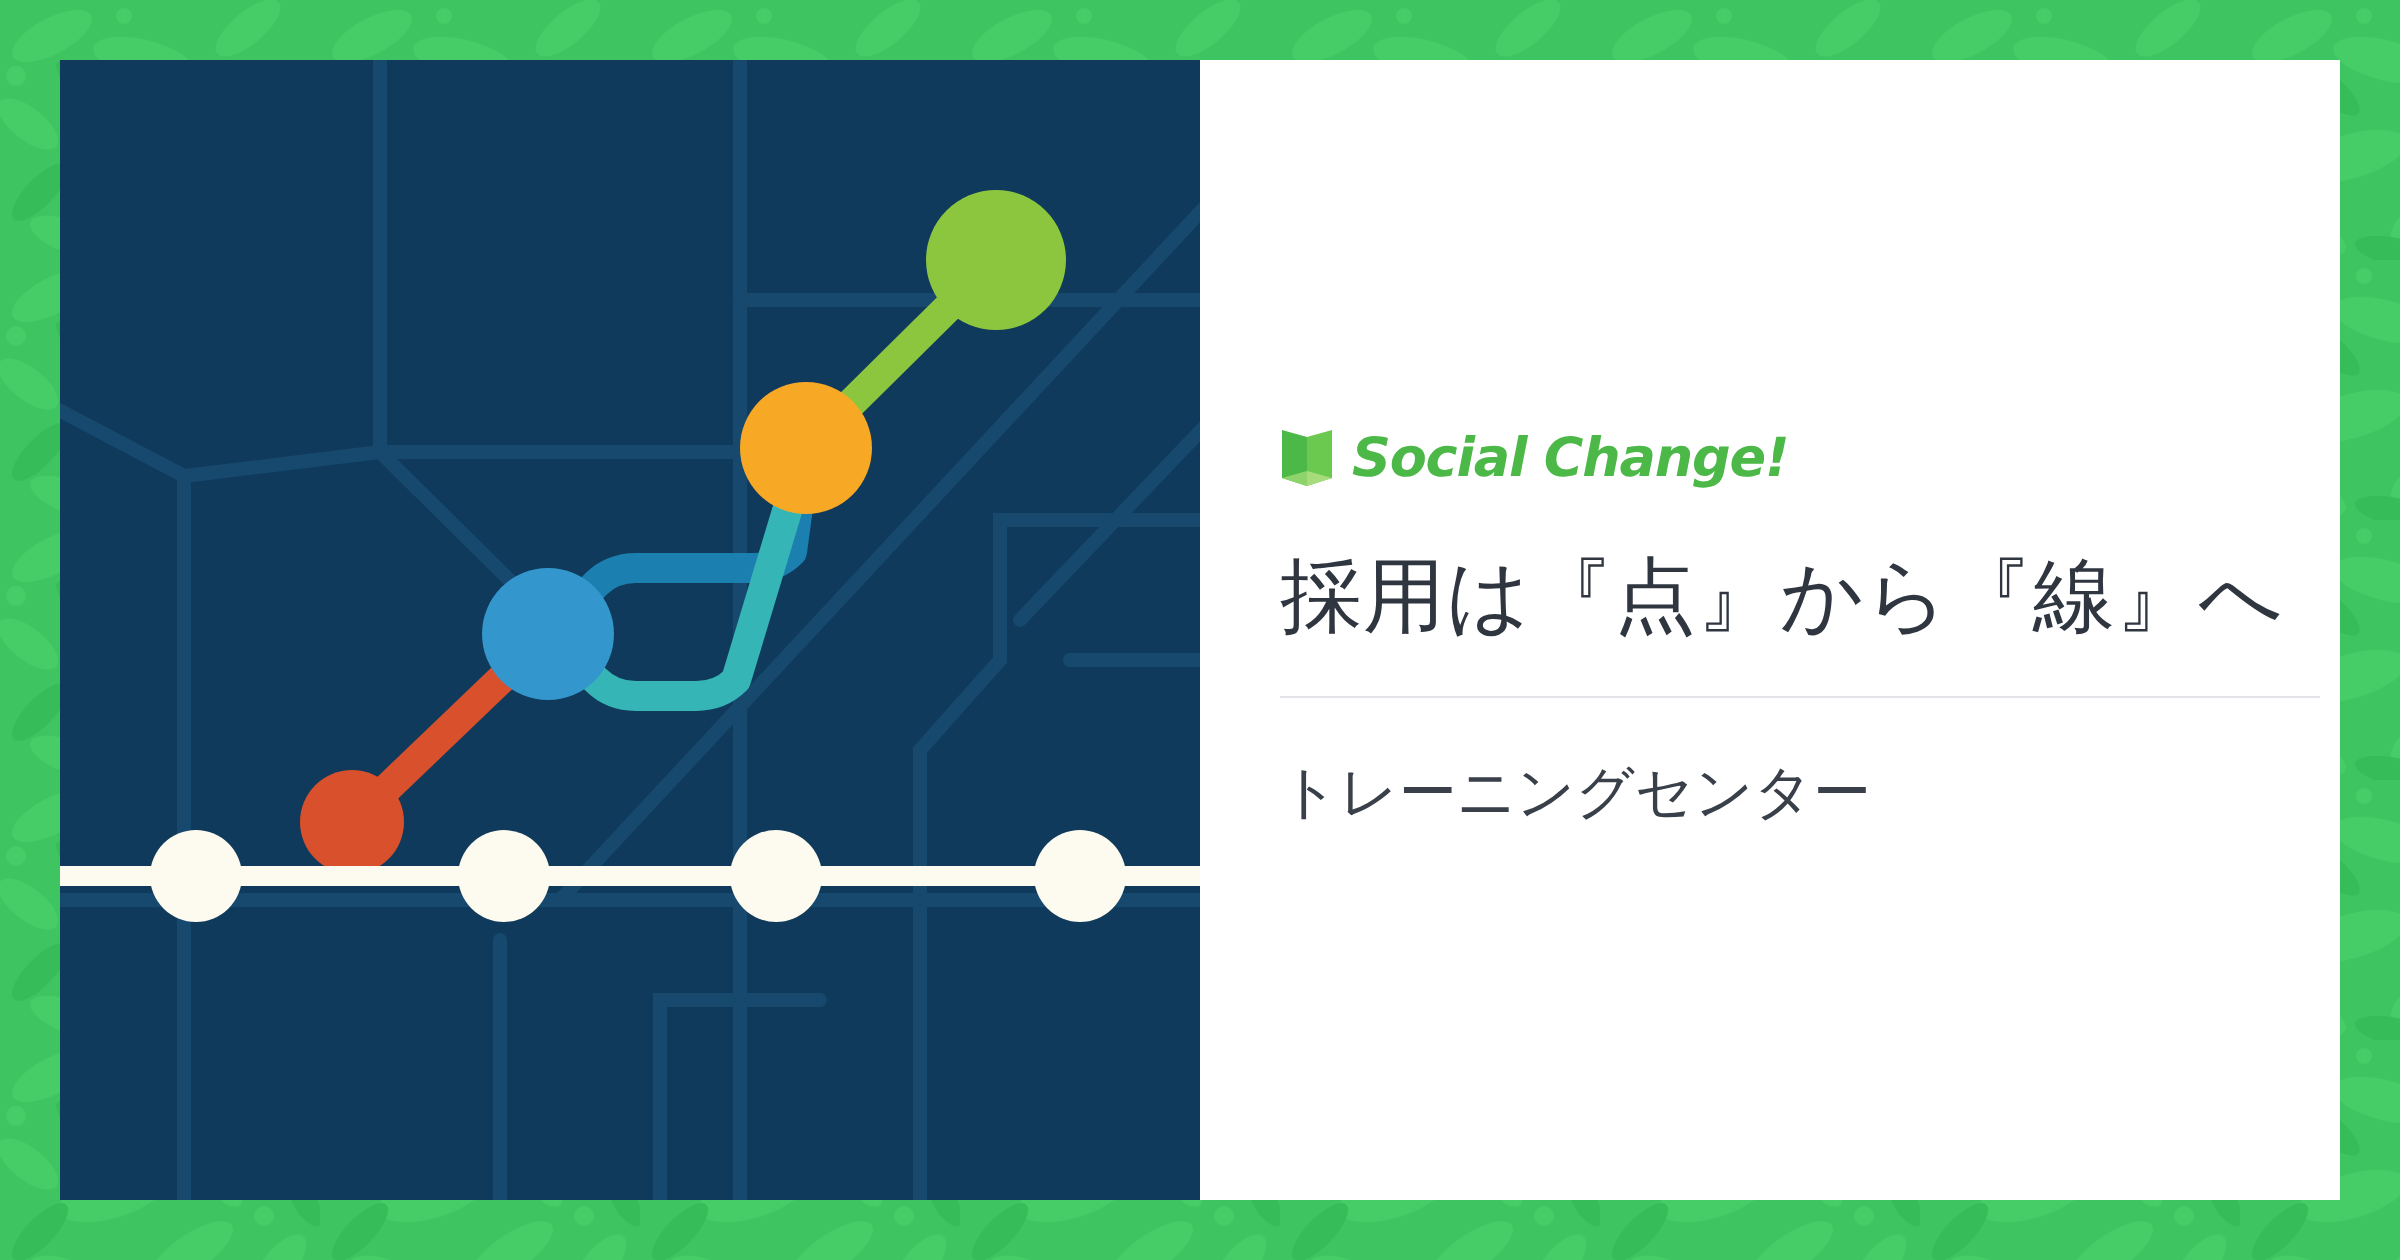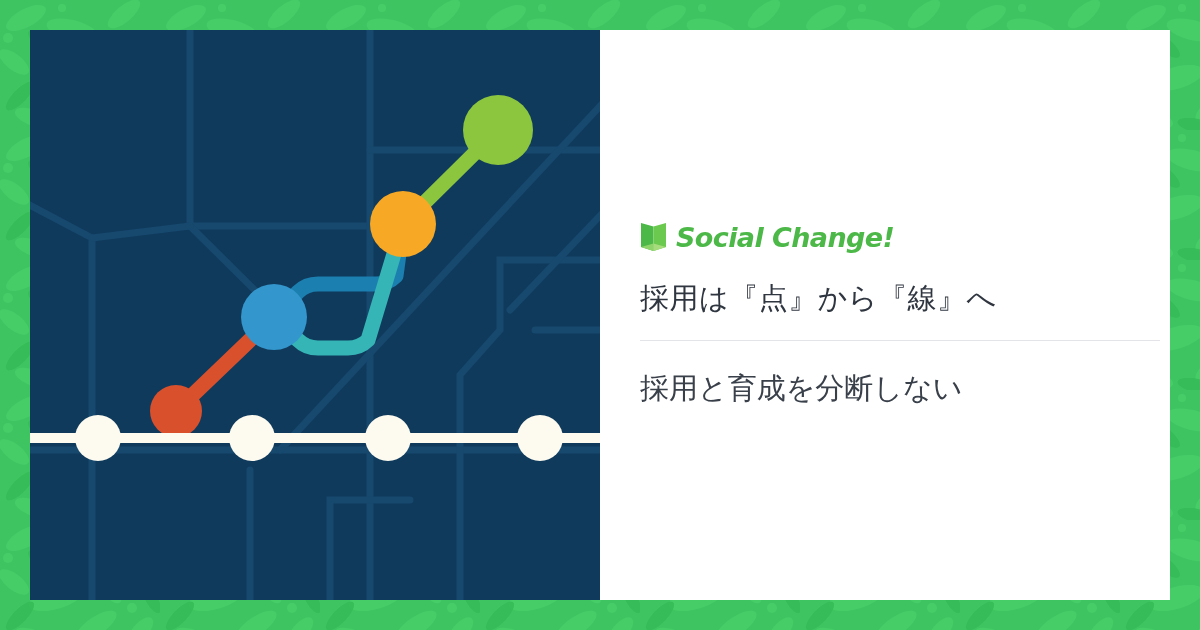--- a/index.html
+++ b/index.html
@@ -84,21 +84,21 @@
     font-size: 27px;
     font-weight: bold;
     font-style: italic;
     letter-spacing: -0.6px;
     color: #4cb847;
     white-space: nowrap;
   }
 
   .headline {
     font-family: "DejaVu Sans", "Liberation Sans", sans-serif;
-    font-size: 29px;
+    font-size: 41px;
     font-weight: 400;
     color: #2f3640;
     letter-spacing: 0.5px;
     line-height: 1.3;
     margin: 0 0 22px 0;
     white-space: nowrap;
   }
 
   .rule {
     width: 520px;
@@ -209,18 +209,18 @@
           <path d="M26 25 L13.5 21.5 L13.5 29 Z" fill="#a6dc7c"></path>
         </svg>
         <span class="brand-name">Social Change!</span>
       </div>
 
       <h1 class="headline">採用は『点』から『線』へ</h1>
 
       <div class="rule"></div>
 
       <p class="subline">
-        <span class="subline-row">採用と育成を分断しない</span>
+        <span class="subline-row">トレーニングセンター</span>
       </p>
 
     </div>
   </div>
 </div>
 
 </body></html>

